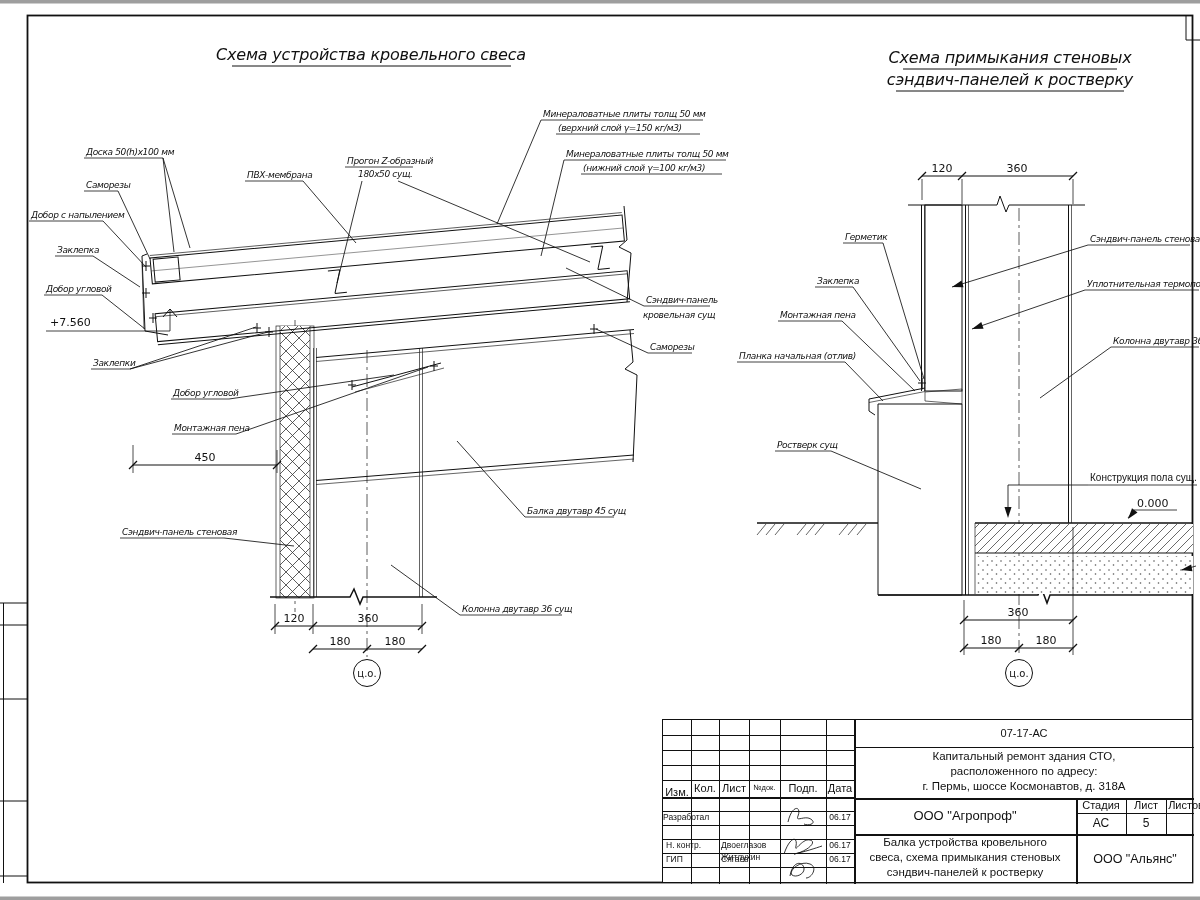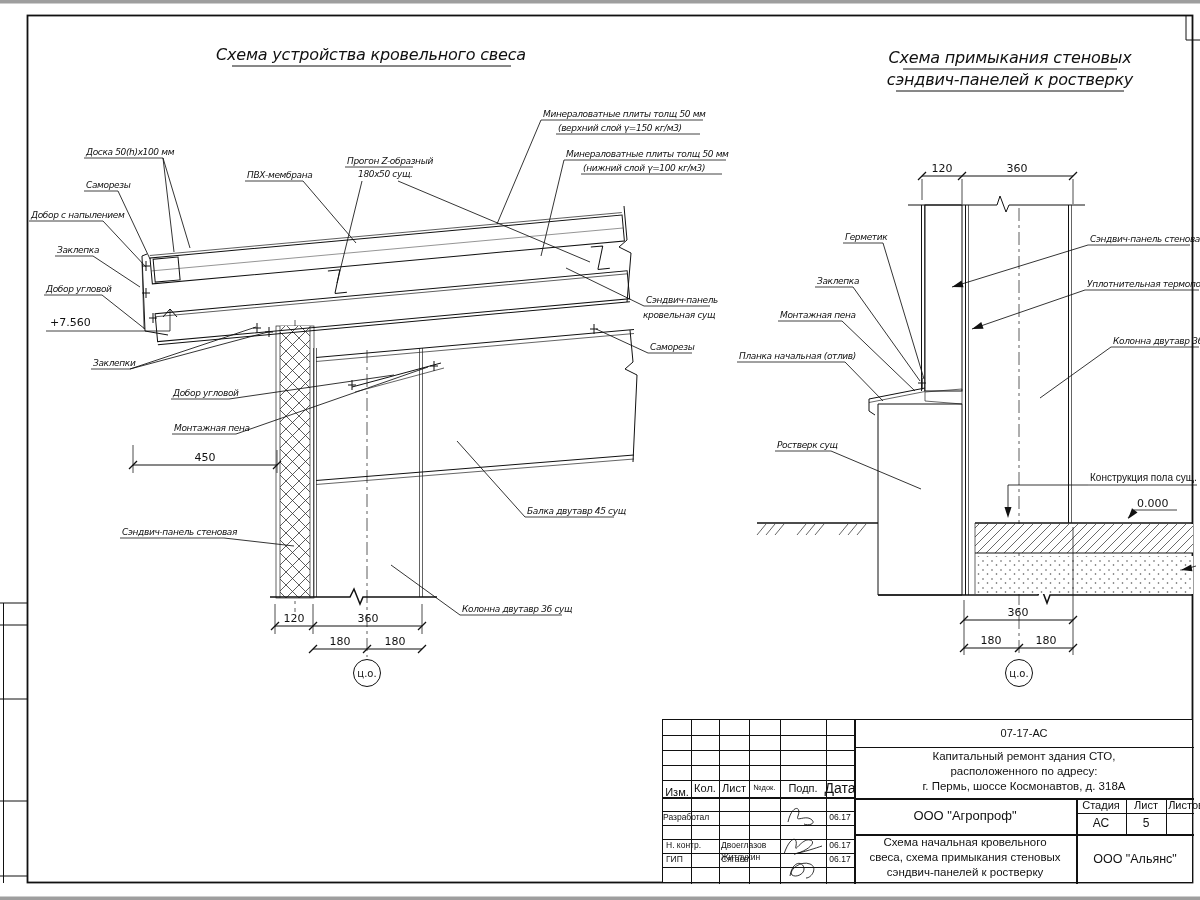--- a/index.html
+++ b/index.html
@@ -378,21 +378,21 @@
         <div class="tbl" style="left: 191px; top: 78px; width: 340px; height: 1.6px;"></div>
         <div class="tbl" style="left: 413px; top: 93px; width: 118px; height: 1px;"></div>
         <div class="tbl" style="left: 191px; top: 114px; width: 340px; height: 1.6px;"></div>
       </div>
 
   <div class="tb-cell" style="left:0;top:64px;width:28px;height:17px;font-size:11px;">Изм.</div>
   <div class="tb-cell" style="left:28px;top:60px;width:28px;height:17px;font-size:11px;">Кол.</div>
   <div class="tb-cell" style="left:56px;top:60px;width:30px;height:17px;font-size:11px;">Лист</div>
   <div class="tb-cell" style="left:86px;top:60px;width:31px;height:17px;font-size:7.5px;">№док.</div>
   <div class="tb-cell" style="left:117px;top:60px;width:46px;height:17px;font-size:11px;">Подп.</div>
-  <div class="tb-cell" style="left:163px;top:60px;width:28px;height:17px;font-size:14px;">Дата</div>
+  <div class="tb-cell" style="left:163px;top:60px;width:28px;height:17px;font-size:11px;">Дата</div>
 
   <div class="tb-cell tb-left" style="left:0;top:91px;width:53px;height:14px;font-size:8.5px;">Разработал</div>
   <div class="tb-cell tb-left" style="left:58px;top:91px;width:58px;height:14px;font-size:8.5px;margin-top:40px;">Житлухин</div>
   <div class="tb-cell" style="left:163px;top:91px;width:28px;height:14px;font-size:8.5px;">06.17</div>
 
   <div class="tb-cell tb-left" style="left:3px;top:119px;width:53px;height:14px;font-size:8.5px;">Н. контр.</div>
   <div class="tb-cell tb-left" style="left:58px;top:119px;width:58px;height:14px;font-size:8.5px;text-align:right;">Двоеглазов</div>
   <div class="tb-cell" style="left:163px;top:119px;width:28px;height:14px;font-size:8.5px;">06.17</div>
 
   <div class="tb-cell tb-left" style="left:3px;top:133px;width:53px;height:14px;font-size:8.5px;">ГИП</div>
@@ -406,21 +406,21 @@
   <div class="tb-cell" style="left:191px;top:59px;width:340px;height:15px;font-size:11.5px;">г. Пермь, шоссе Космонавтов, д. 318А</div>
 
   <div class="tb-cell" style="left:191px;top:78px;width:222px;height:36px;font-size:13px;">ООО "Агропроф"</div>
 
   <div class="tb-cell" style="left:413px;top:78px;width:50px;height:15px;font-size:11px;">Стадия</div>
   <div class="tb-cell" style="left:463px;top:78px;width:40px;height:15px;font-size:11px;">Лист</div>
   <div class="tb-cell" style="left:503px;top:78px;width:40px;height:15px;font-size:11px;overflow:hidden;">Листов</div>
   <div class="tb-cell" style="left:413px;top:93px;width:50px;height:21px;font-size:12px;">АС</div>
   <div class="tb-cell" style="left:463px;top:93px;width:40px;height:21px;font-size:12px;">5</div>
 
-  <div class="tb-cell" style="left:191px;top:115px;width:222px;height:15px;font-size:11.5px;">Схема начальная кровельного</div>
+  <div class="tb-cell" style="left:191px;top:115px;width:222px;height:15px;font-size:11.5px;">Балка устройства кровельного</div>
   <div class="tb-cell" style="left:191px;top:130px;width:222px;height:15px;font-size:11.5px;text-align:right;">свеса, схема примыкания стеновых</div>
   <div class="tb-cell" style="left:191px;top:145px;width:222px;height:15px;font-size:11.5px;">сэндвич-панелей к ростверку</div>
 
   <div class="tb-cell" style="left:413px;top:114px;width:118px;height:50px;font-size:12.5px;">ООО "Альянс"</div>
 
   <svg width="46" height="90" style="left:117px;top:74px;">
     <path d="M8,28 C12,10 22,12 18,22 C15,29 26,20 32,26 C36,30 28,32 24,30" class="ldr"></path>
     <path d="M4,60 C10,42 18,42 16,52 C14,60 22,44 30,46 C38,48 26,58 14,60 C24,58 36,54 42,52" class="ldr"></path>
     <path d="M10,82 C12,68 22,66 24,74 C25,80 16,84 12,81 C8,77 20,66 30,70 C38,73 32,84 26,84" class="ldr"></path>
   </svg>

